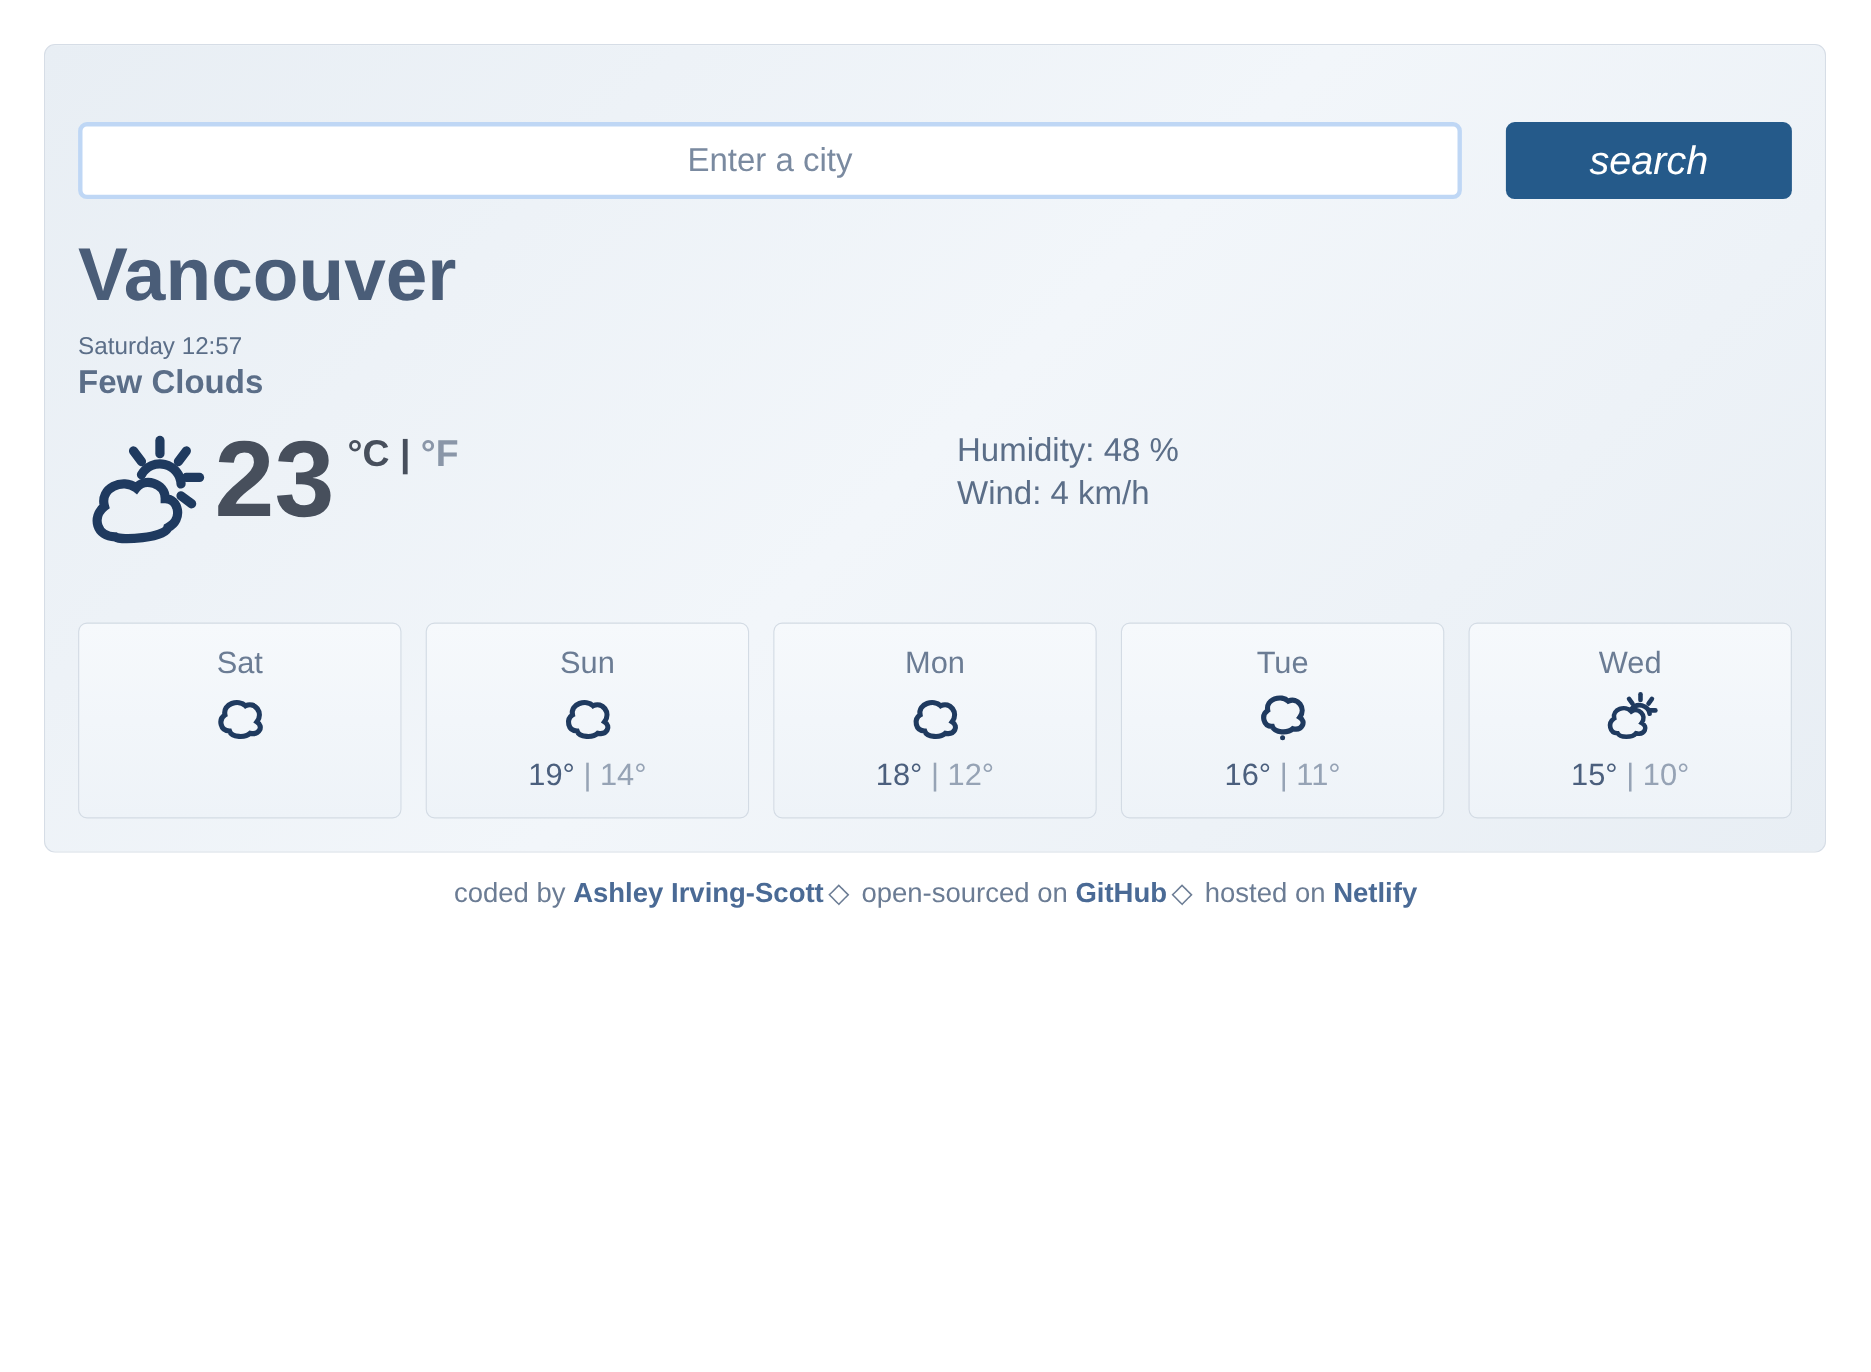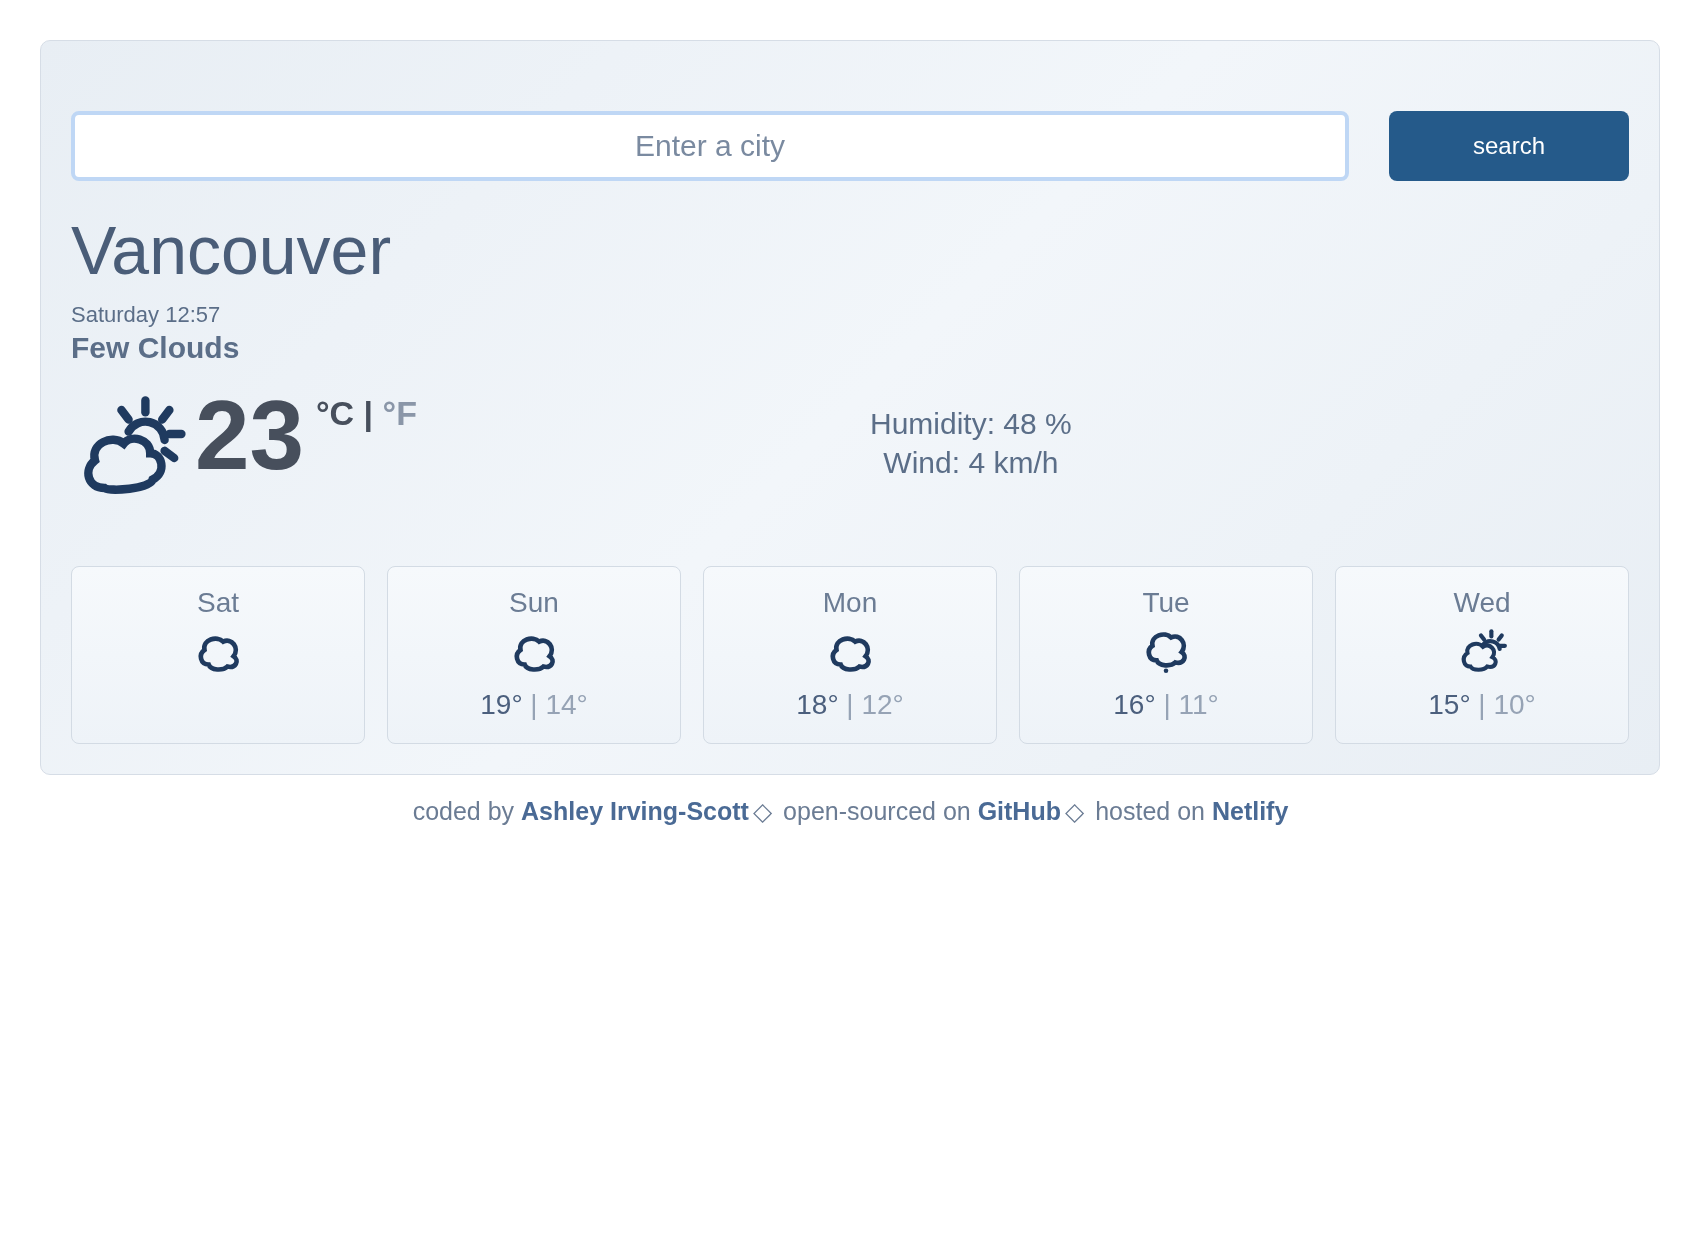--- a/index.html
+++ b/index.html
@@ -34,31 +34,32 @@
       border-radius: 8px;
       background: #ffffff;
       color: #4b5f7d;
       outline: none;
       text-align: center;
     }
     .search-input::placeholder {
       color: #7a8aa0;
     }
     .search-btn {
-      width: 240px;
+      width: 260px;
       background: #255a8a;
       color: #ffffff;
-      font-size: 24px;
+      font-size: 36px;
       border: none;
       border-radius: 8px;
       cursor: pointer;
+      font-style: italic;
     }
     .city-name {
       font-size: 68px;
-      font-weight: 400;
+      font-weight: 700;
       color: #4a5d78;
       margin-bottom: 12px;
     }
     .date-line {
       font-size: 22px;
       color: #5b6e88;
       line-height: 1.25;
     }
     .condition-line {
       font-size: 30px;
@@ -98,22 +99,21 @@
       margin-left: 8px;
     }
     .unit-link {
       color: #8a96a8;
       cursor: pointer;
     }
     .details-block {
       font-size: 30px;
       color: #5b6e88;
       line-height: 1.3;
-      margin-top: 18px;
-      text-align: center;
+      margin-top: 4px;
     }
     .forecast-row {
       display: flex;
       gap: 22px;
     }
     .forecast-card {
       flex: 1;
       background: linear-gradient(180deg, #f6f9fc 0%, #eef3f8 100%);
       border: 1px solid #d3dbe4;
       border-radius: 8px;

